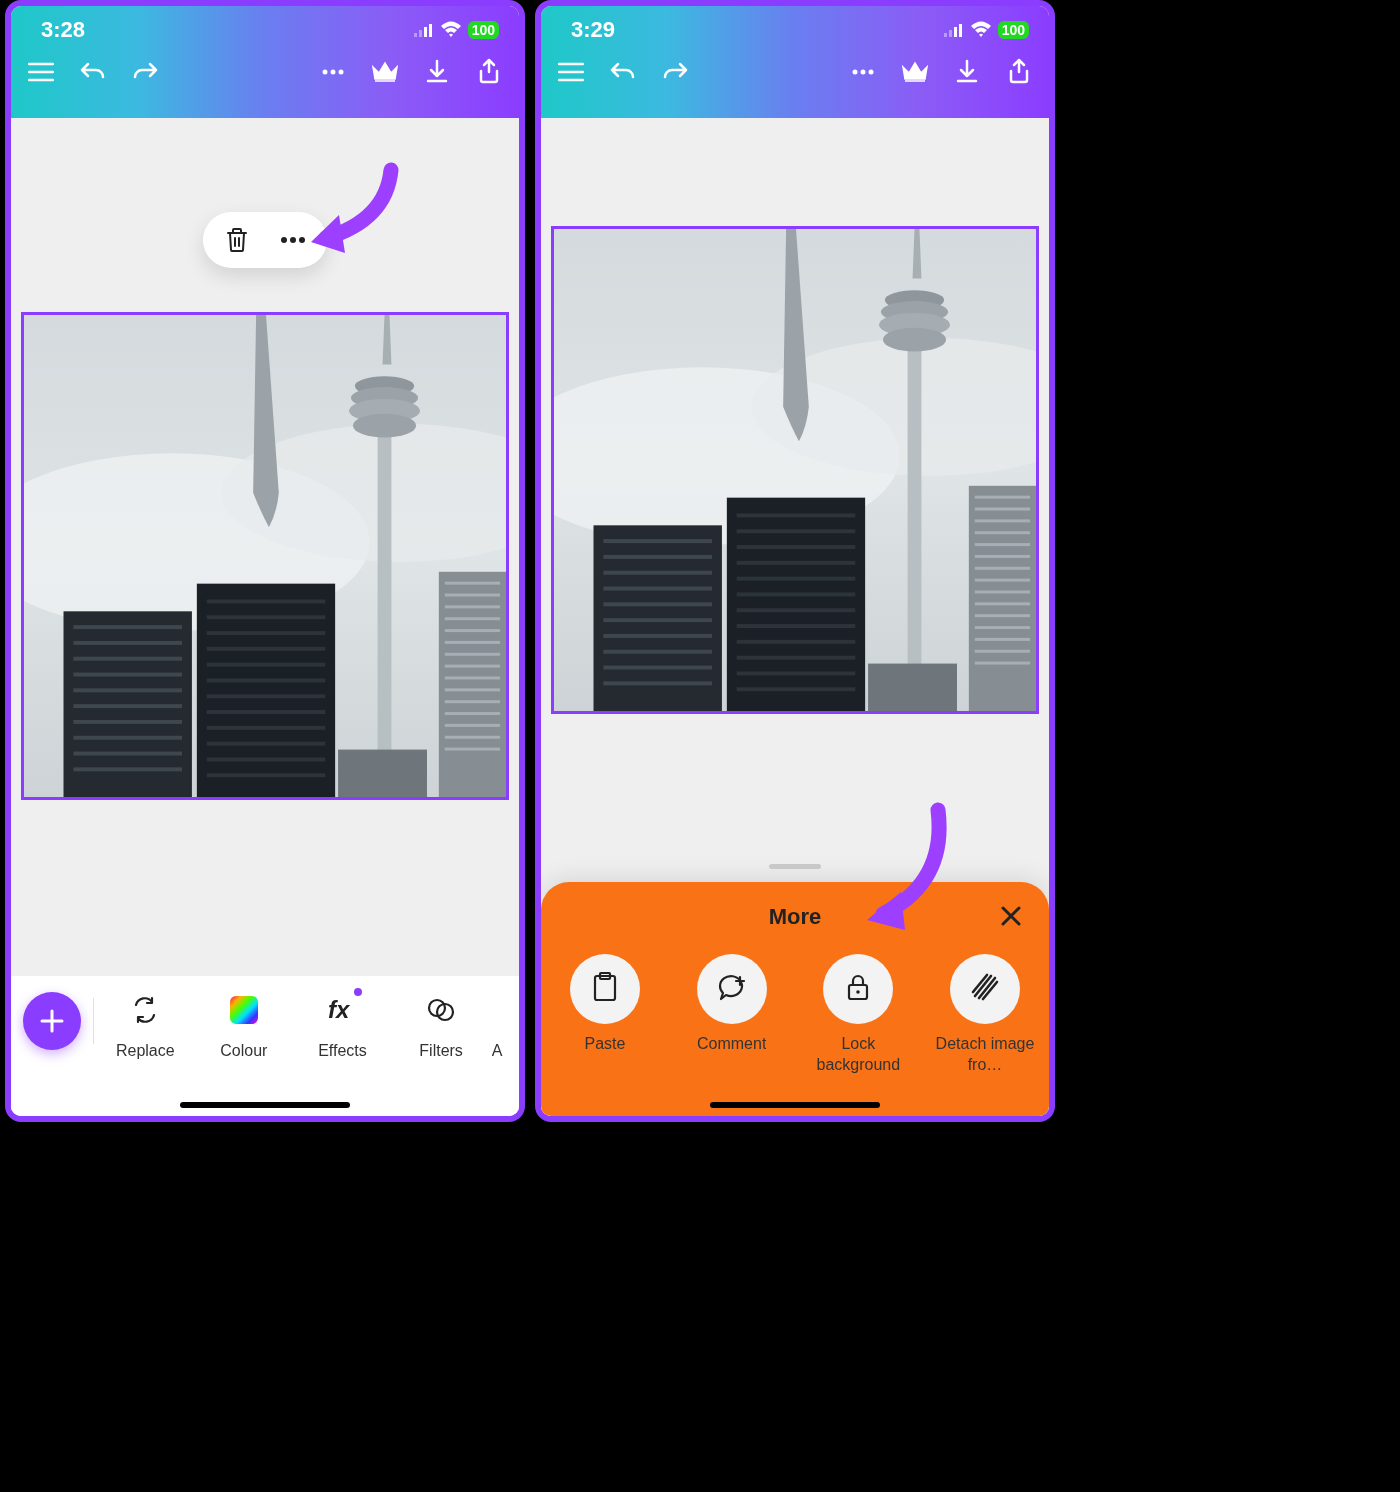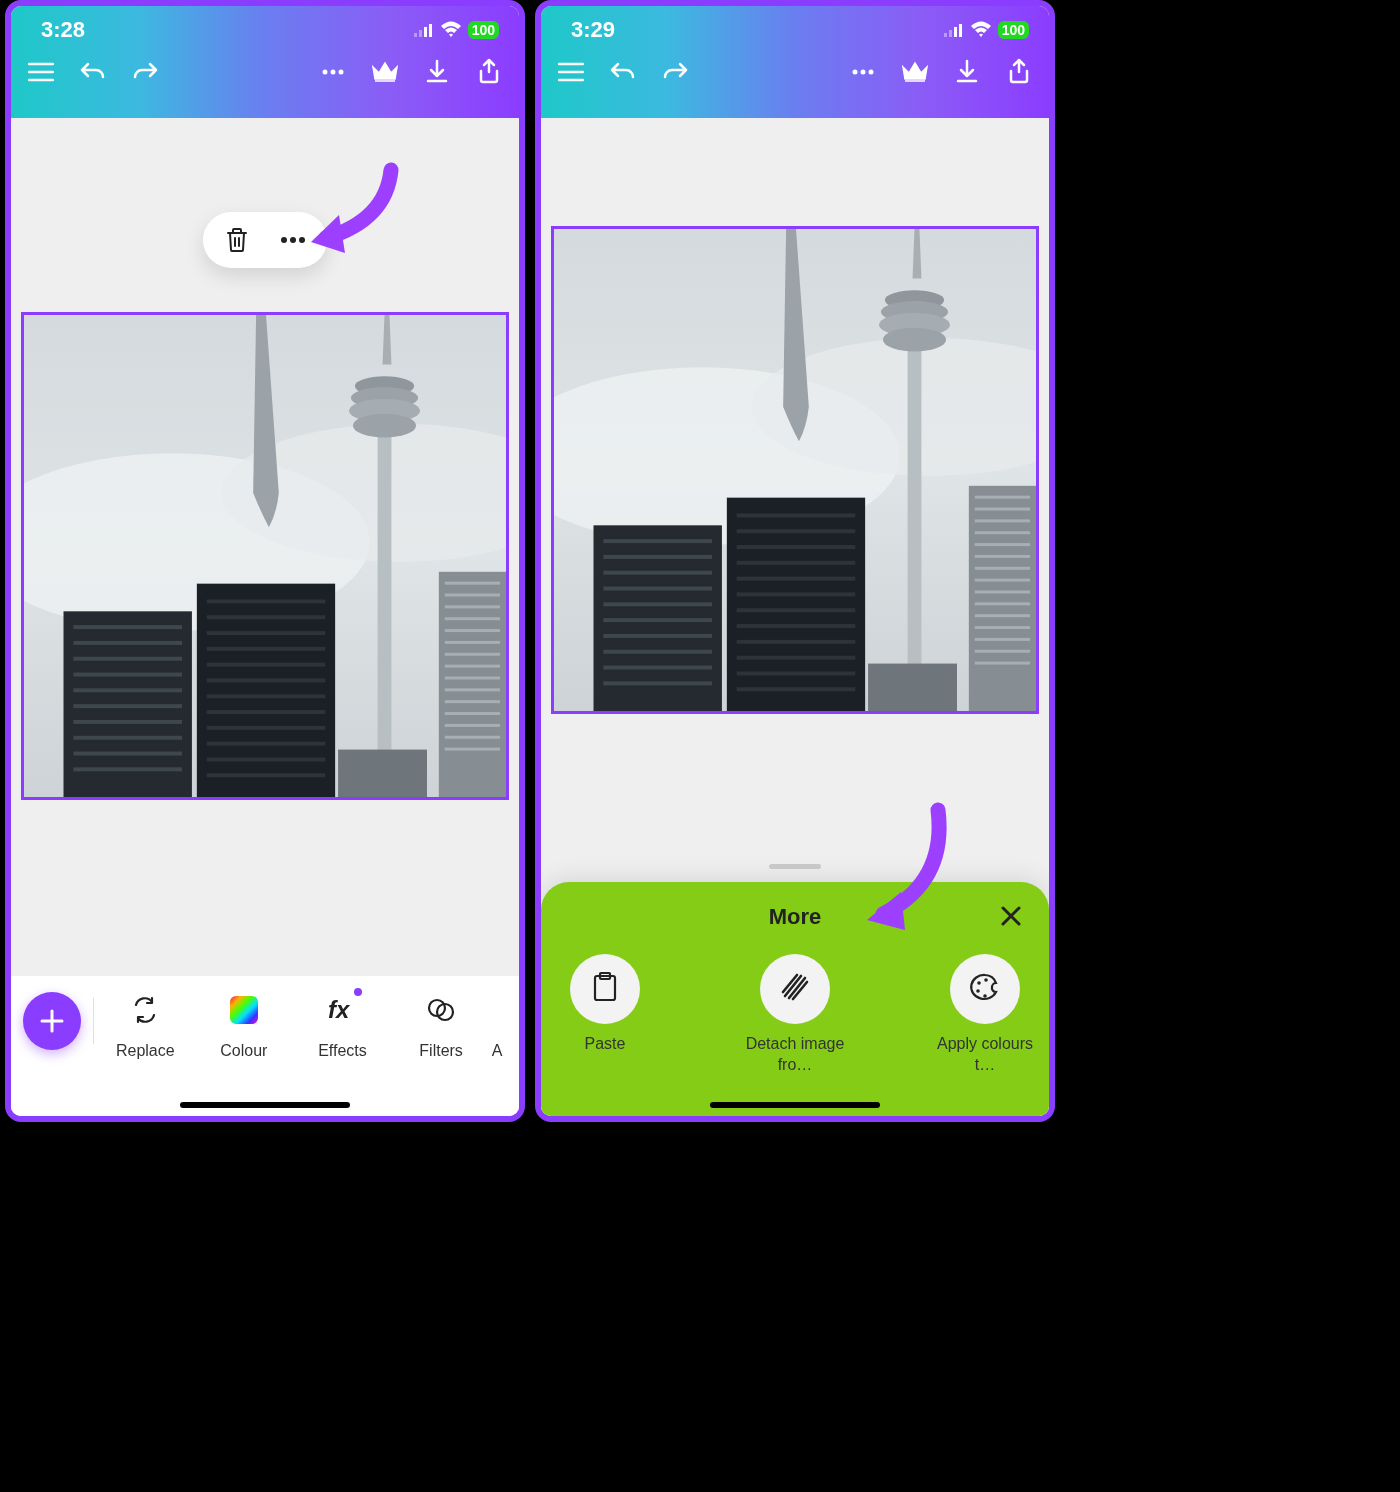--- a/index.html
+++ b/index.html
@@ -23,21 +23,21 @@
   .skyline { position: absolute; inset: 0; }
   .bottom-toolbar { position: absolute; bottom: 0; left: 0; right: 0; background: #fff; height: 140px; display: flex; align-items: flex-start; padding: 12px 6px 0 6px; gap: 0; }
   .add-btn { width: 58px; height: 58px; border-radius: 50%; background: #8b3dff; display: flex; align-items: center; justify-content: center; margin: 4px 10px 0 6px; flex-shrink: 0; box-shadow: 0 4px 12px rgba(139,61,255,0.4); cursor: pointer;}
   .divider-v { width: 1px; height: 46px; background: #e0e0e0; margin: 10px 2px 0 2px; flex-shrink: 0;}
   .tb-items { display: flex; flex: 1; justify-content: space-around; overflow: hidden;}
   .tb-item { display: flex; flex-direction: column; align-items: center; gap: 16px; width: 96px; padding-top: 6px; cursor: pointer; position: relative;}
   .tb-item-icon { width: 32px; height: 32px; display: flex; align-items: center; justify-content: center; }
   .tb-item-label { font-size: 16px; color: #333; }
   .effect-dot { position: absolute; top: 0px; right: 28px; width: 8px; height: 8px; border-radius: 50%; background: #8b3dff;}
   .home-indicator { position: absolute; bottom: 8px; left: 50%; transform: translateX(-50%); width: 170px; height: 6px; background: #000; border-radius: 10px; }
-  .more-panel { position: absolute; bottom: 0; left: 0; right: 0; background: #84cc16; border-radius: 28px 28px 0 0; padding: 18px 12px 40px 12px; box-shadow: 0 -4px 24px rgba(0,0,0,0.1);}
+  .more-panel { position: absolute; bottom: 0; left: 0; right: 0; background: #f97316; border-radius: 28px 28px 0 0; padding: 18px 12px 40px 12px; box-shadow: 0 -4px 24px rgba(0,0,0,0.1);}
   .panel-handle-out { position:absolute; top: -18px; left:50%; transform:translateX(-50%); width: 52px; height: 5px; background: #c8c8c8; border-radius: 4px;}
   .panel-title-row { display: flex; align-items: center; justify-content: center; position: relative; margin-bottom: 24px; padding-top: 4px;}
   .panel-title { font-size: 22px; font-weight: 600; color: #222;}
   .panel-close { position: absolute; right: 10px; top: 0; width: 32px; height: 32px; display: flex; align-items: center; justify-content: center; cursor: pointer;}
   .panel-items { display: flex; justify-content: space-between; padding: 0 2px; gap:4px;}
   .panel-item { display: flex; flex-direction: column; align-items: center; width: 100px; cursor: pointer;}
   .panel-circle { width: 70px; height: 70px; border-radius: 50%; background: #f3f3f3; display: flex; align-items: center; justify-content: center; margin-bottom: 10px;}
   .panel-label { font-size: 16px; color: #333; text-align: center; line-height: 1.3; max-width: 100px; overflow:hidden;}
   .arrow2 { position: absolute; top: -80px; right: 96px; z-index: 20; }
   .color-sq { width: 28px; height: 28px; border-radius: 6px; background: linear-gradient(135deg, #ff005c 0%, #ffb300 20%, #46ff00 40%, #00e3ff 60%, #3633ff 80%, #ff00d4 100%);}
@@ -405,40 +405,47 @@
           <div class="panel-circle">
               <span><svg width="28" height="32" viewBox="0 0 28 32">
                   <rect x="4" y="5" width="20" height="24" rx="2" stroke="#222" stroke-width="2.2" fill="none"></rect>
                   <rect x="9" y="2" width="10" height="6" rx="1" stroke="#222" stroke-width="2.2" fill="none"></rect>
                 </svg></span>
             </div>
           <span class="panel-label">Paste</span>
         </div>
         <div class="panel-item">
           <div class="panel-circle">
+              <span><svg width="32" height="30" viewBox="0 0 32 30">
+                  <path d="M4 14 A11 10 0 1 1 10 23 L5 27 L7 21 A11 10 0 0 1 4 14 Z" stroke="#222" stroke-width="2.2" fill="none" stroke-linejoin="round"></path>
+                  <path d="M24 5 V13 M20 9 H28" stroke="#222" stroke-width="2.2" stroke-linecap="round"></path>
+                </svg></span>
+            </div>
+          <span class="panel-label">Comment</span>
+        </div>
+        <div class="panel-item">
+          <div class="panel-circle">
+              <span><svg width="26" height="30" viewBox="0 0 26 30">
+                  <rect x="4" y="13" width="18" height="14" rx="2" stroke="#222" stroke-width="2.2" fill="none"></rect>
+                  <path d="M8 13 V9 A5 5 0 0 1 18 9 V13" stroke="#222" stroke-width="2.2" fill="none"></path>
+                  <circle cx="13" cy="20" r="1.8" fill="#222"></circle>
+                </svg></span>
+            </div>
+          <span class="panel-label">Lock background</span>
+        </div>
+        <div class="panel-item">
+          <div class="panel-circle">
               <span><svg width="30" height="30" viewBox="0 0 30 30">
                   <g stroke="#222" stroke-width="2.6" stroke-linecap="round">
                     <line x1="5" y1="24" x2="21" y2="4"></line>
                     <line x1="9" y1="26" x2="25" y2="6"></line>
                     <line x1="13" y1="27" x2="27" y2="10"></line>
                     <line x1="3" y1="20" x2="17" y2="3"></line>
                   </g>
                 </svg></span>
             </div>
           <span class="panel-label">Detach image fro…</span>
         </div>
-        <div class="panel-item">
-          <div class="panel-circle">
-              <span><svg width="32" height="30" viewBox="0 0 32 30">
-                  <path d="M16 3 A13 12 0 1 0 27 20 A4 4 0 0 1 23 15 A4 4 0 0 1 27 11 A12 12 0 0 0 16 3 Z" stroke="#222" stroke-width="2.2" fill="none"></path>
-                  <circle cx="10" cy="11" r="1.8" fill="#222"></circle>
-                  <circle cx="9" cy="19" r="1.8" fill="#222"></circle>
-                  <circle cx="16" cy="24" r="1.8" fill="#222"></circle>
-                  <circle cx="17" cy="8" r="1.8" fill="#222"></circle>
-                </svg></span>
-            </div>
-          <span class="panel-label">Apply colours t…</span>
-        </div>
       </div>
     </div>
     <div class="home-indicator"></div>
   </div>
 </div>
 
 </body></html>

